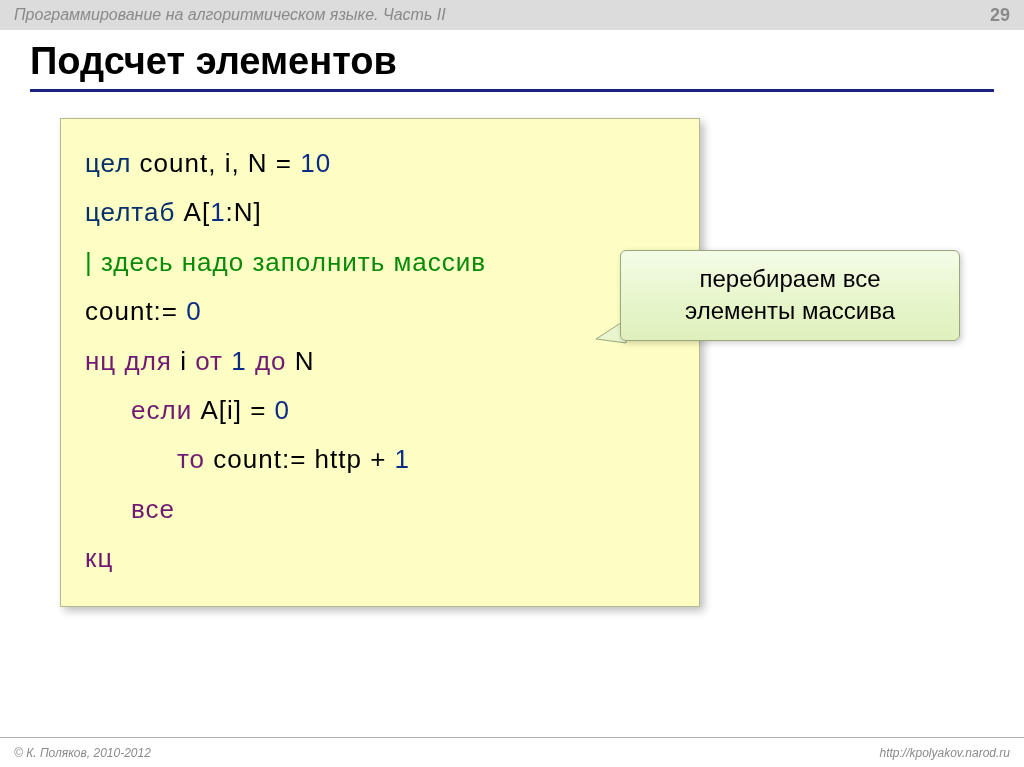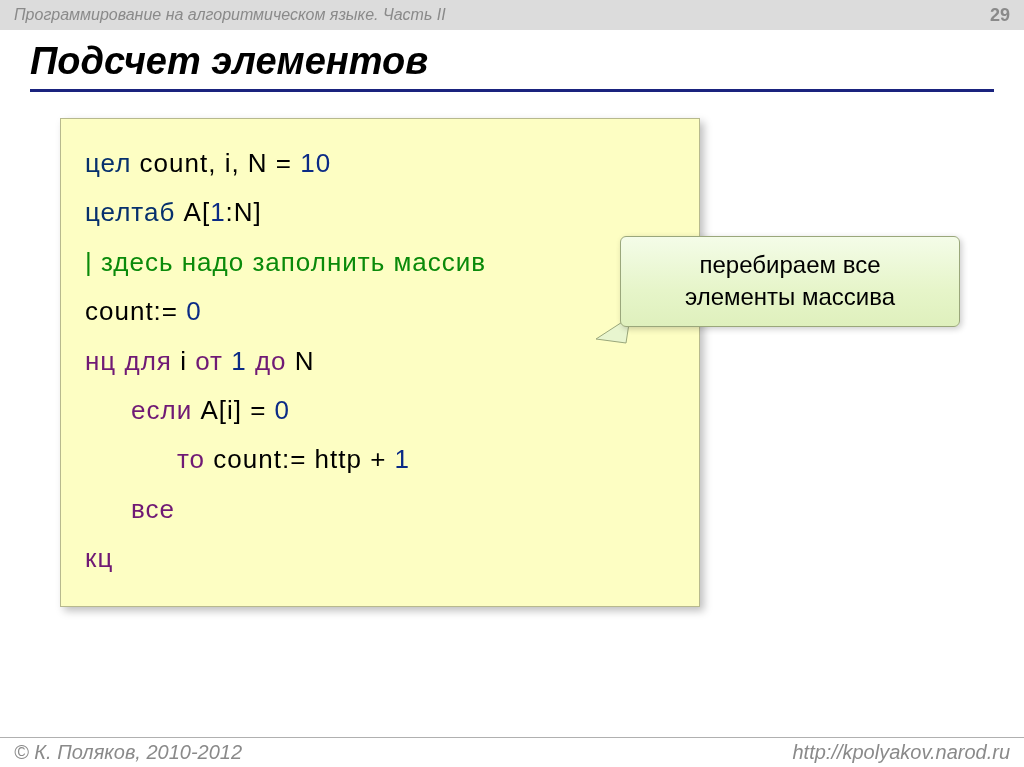--- a/index.html
+++ b/index.html
@@ -27,21 +27,20 @@
     font-size: 18px;
     color: #8a8a8a;
   }
   .title-block {
     padding: 10px 30px 8px 30px;
   }
   .title-text {
     font-size: 38px;
     font-weight: bold;
     color: #000;
-    font-style: italic;
   }
   .title-rule {
     border: none;
     border-top: 3px solid #1a237e;
     margin-top: 6px;
   }
   .content-area {
     position: relative;
     padding: 18px 0 0 60px;
   }
@@ -62,21 +61,21 @@
   .kw-green { color: #0a8a0a; }
   .kw-maroon { color: #701a75; }
   .kw-num { color: #0b2b86; }
   .indent1 { padding-left: 46px; display: block; }
   .indent2 { padding-left: 92px; display: block; }
   .codeline { display: block; white-space: pre; }
 
   .callout {
     position: absolute;
     left: 620px;
-    top: 136px;
+    top: 150px;
     width: 340px;
     background: linear-gradient(#f4fce8, #e6f5c9 60%, #dff0bd);
     border: 1px solid #9aa77b;
     border-radius: 6px;
     box-shadow: 2px 2px 6px rgba(0,0,0,0.2);
     padding: 12px 0;
     font-size: 24px;
     color: #000;
     text-align: center;
     line-height: 1.35;
@@ -94,21 +93,21 @@
     position: absolute;
     left: 0; bottom: 0;
     width: 100%;
     height: 30px;
     border-top: 1px solid #b0b0b0;
     display: flex;
     align-items: center;
     justify-content: space-between;
     padding: 0 14px;
     color: #8a8a8a;
-    font-size: 20px;
+    font-size: 12px;
     font-style: italic;
     background: #fff;
   }
 </style>
 </head>
 <body>
 
 <div class="header-bar">
   <span>Программирование на алгоритмическом языке. Часть II</span>
   <span class="header-page">29</span>

